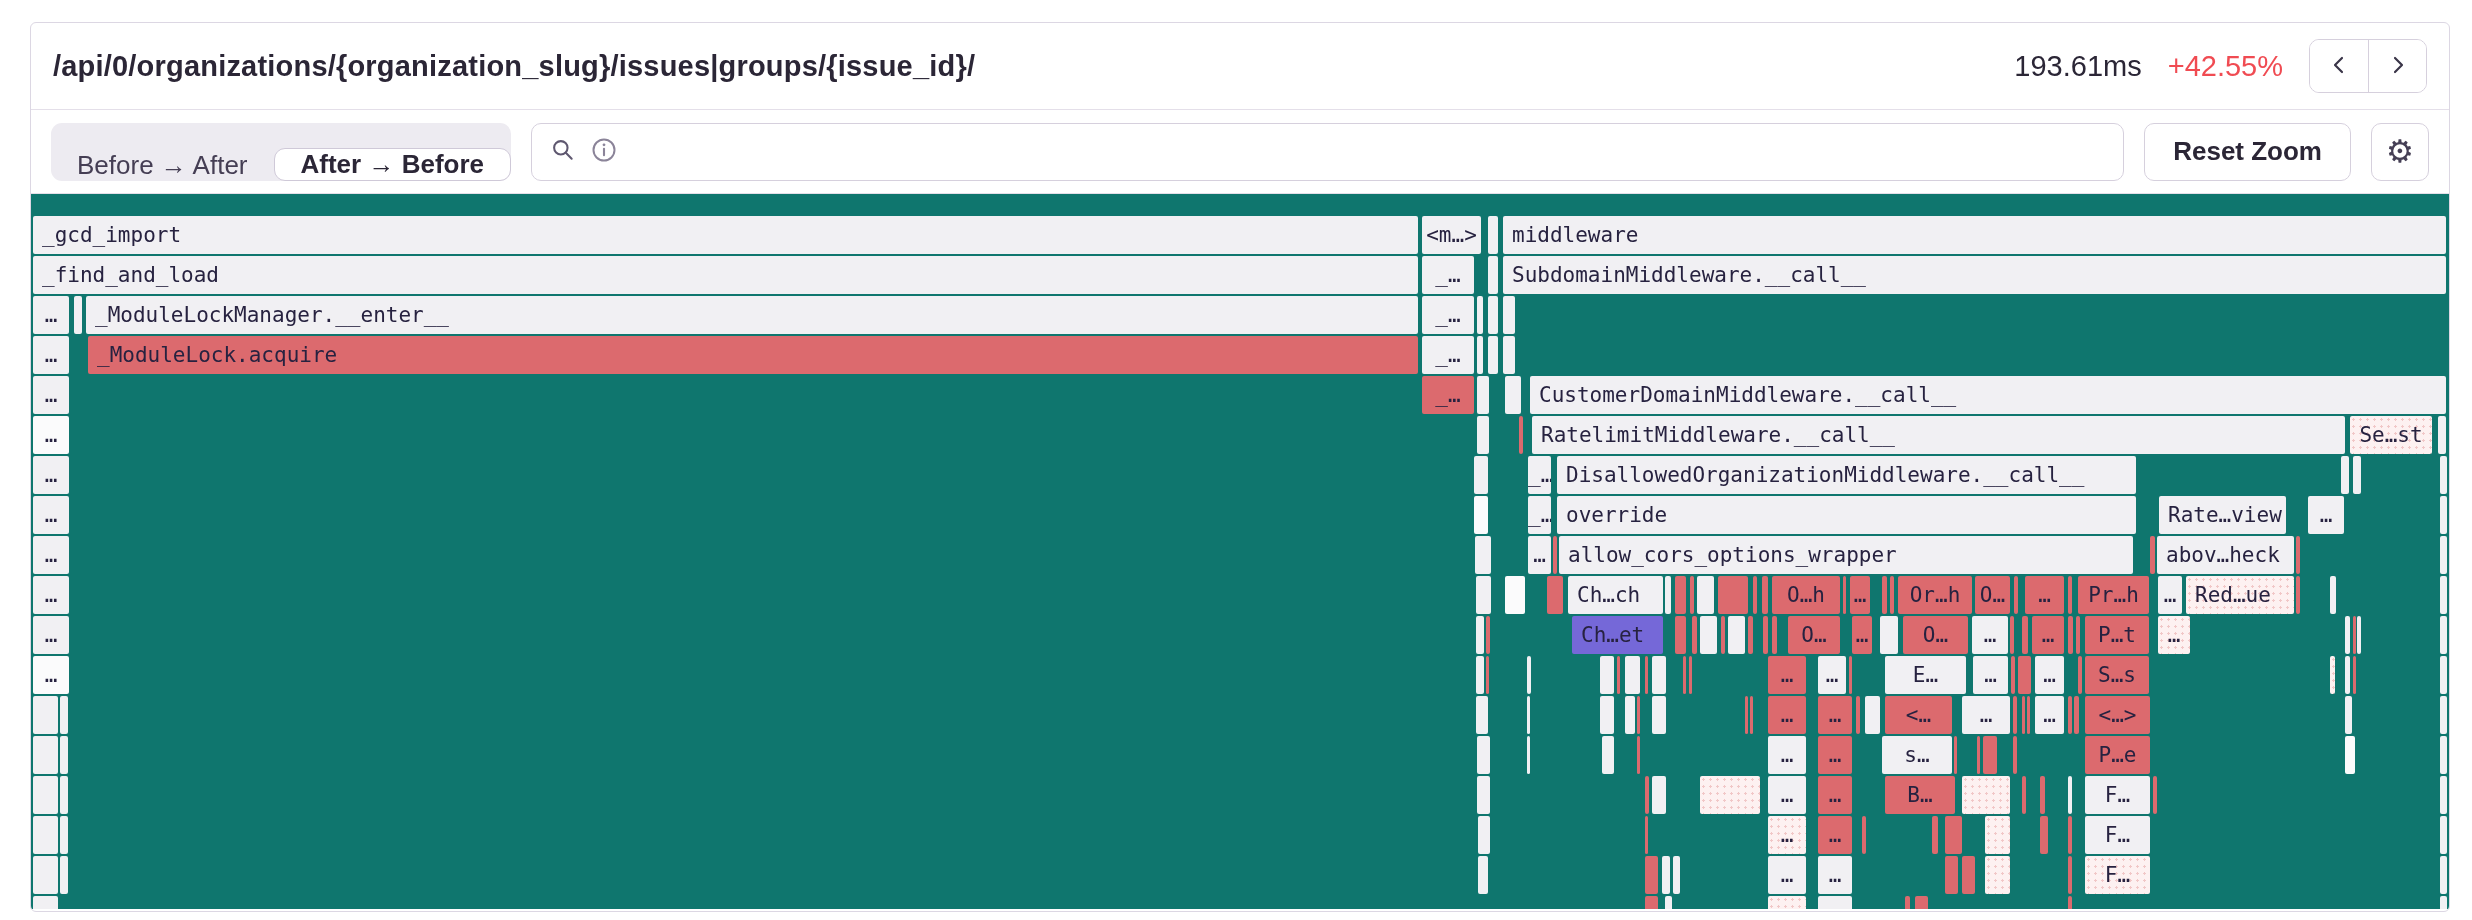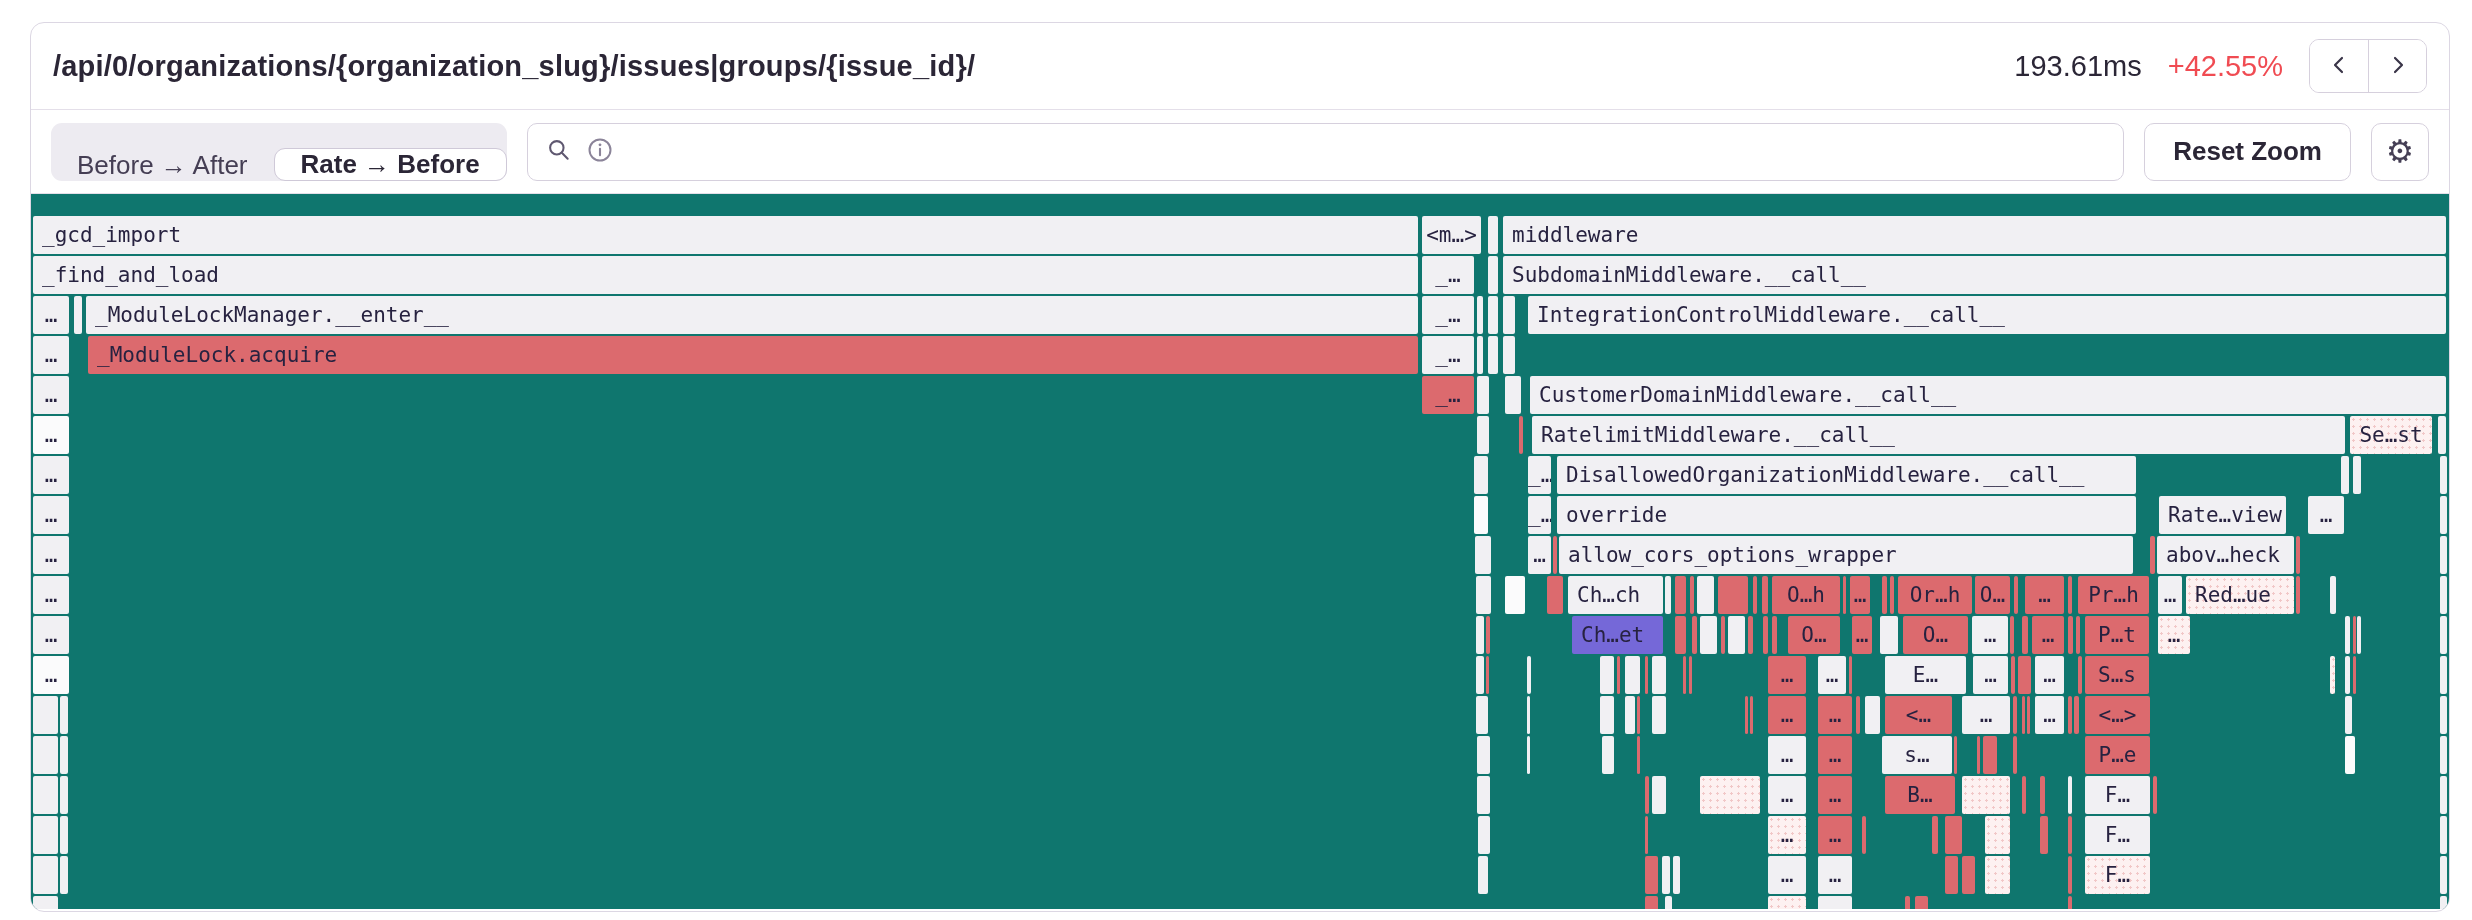--- a/index.html
+++ b/index.html
@@ -1,17 +1,17 @@
 <!DOCTYPE html>
 <html><head>
 <meta charset="utf-8">
 <style>
   html,body{margin:0;padding:0;background:#fff;}
   body{width:2472px;height:920px;position:relative;font-family:"Liberation Sans",sans-serif;color:#2b2636;overflow:hidden;}
-  .panel{position:absolute;left:30px;top:22px;width:2420px;height:890px;border:1.5px solid #dcd7e3;border-radius:14px;background:#fff;box-sizing:border-box;overflow:hidden;}
+  .panel{position:absolute;left:30px;top:22px;width:2420px;height:890px;border:1.5px solid #dcd7e3;border-radius:6px;background:#fff;box-sizing:border-box;overflow:hidden;}
   
   .panel-header{height:87px;display:flex;align-items:center;padding:0 22px;border-bottom:1.5px solid #e4dfe9;box-sizing:border-box;}
   .txn-title{font-size:29px;font-weight:700;color:#2b2636;letter-spacing:.2px;}
   .header-right{margin-left:auto;display:flex;align-items:center;gap:26px;}
   .duration{font-size:29px;color:#2b2636;}
   .delta{font-size:29px;color:#f04b52;}
   .nav-group{display:flex;border:1.5px solid #d6d0dd;border-radius:10px;overflow:hidden;background:#fff;}
   .nav-btn{width:58px;height:52px;background:#fff;border:none;display:flex;align-items:center;justify-content:center;cursor:pointer;padding:0;}
   .nav-btn + .nav-btn{border-left:1.5px solid #d6d0dd;}
   
@@ -61,21 +61,21 @@
               </svg>
           </span>
         </button>
       </div>
     </div>
   </div>
 
   <div class="toolbar">
     <div class="segmented">
       <button class="seg">Before → After</button>
-      <button class="seg active">Rate → Before</button>
+      <button class="seg active">After → Before</button>
     </div>
     <div class="search">
       <span>
         <svg width="26" height="26" viewBox="0 0 24 24">
             <circle cx="10" cy="10" r="6.2" fill="none" stroke="#5f5870" stroke-width="1.9"></circle>
             <line x1="14.6" y1="14.6" x2="20" y2="20" stroke="#5f5870" stroke-width="1.9" stroke-linecap="round"></line>
           </svg>
       </span>
       <span>
         <svg width="28" height="28" viewBox="0 0 24 24">
@@ -100,21 +100,20 @@
       <div class="frame c-g ctr" style="left: 1391px; top: 62px; width: 52px;">_…</div>
       <div class="frame c-g ctr" style="left: 1457px; top: 62px; width: 10px;"></div>
       <div class="frame c-g pad" style="left: 1472px; top: 62px; width: 943px;">SubdomainMiddleware.__call__</div>
       <div class="frame c-g ctr" style="left: 2px; top: 102px; width: 36px;">…</div>
       <div class="frame c-g ctr" style="left: 43px; top: 102px; width: 8px;"></div>
       <div class="frame c-g pad" style="left: 55px; top: 102px; width: 1332px;">_ModuleLockManager.__enter__</div>
       <div class="frame c-g ctr" style="left: 1391px; top: 102px; width: 52px;">_…</div>
       <div class="frame c-g ctr" style="left: 1446px; top: 102px; width: 6px;"></div>
       <div class="frame c-g ctr" style="left: 1457px; top: 102px; width: 10px;"></div>
       <div class="frame c-g ctr" style="left: 1472px; top: 102px; width: 12px;"></div>
-      <div class="frame c-g pad" style="left: 1497px; top: 102px; width: 918px;">IntegrationControlMiddleware.__call__</div>
       <div class="frame c-g ctr" style="left: 2px; top: 142px; width: 36px;">…</div>
       <div class="frame c-r pad" style="left: 57px; top: 142px; width: 1330px;">_ModuleLock.acquire</div>
       <div class="frame c-g ctr" style="left: 1391px; top: 142px; width: 52px;">_…</div>
       <div class="frame c-g ctr" style="left: 1446px; top: 142px; width: 6px;"></div>
       <div class="frame c-g ctr" style="left: 1457px; top: 142px; width: 10px;"></div>
       <div class="frame c-g ctr" style="left: 1472px; top: 142px; width: 12px;"></div>
       <div class="frame c-g ctr" style="left: 2px; top: 182px; width: 36px;">…</div>
       <div class="frame c-r ctr" style="left: 1391px; top: 182px; width: 52px;">_…</div>
       <div class="frame c-g ctr" style="left: 1446px; top: 182px; width: 12px;"></div>
       <div class="frame c-g ctr" style="left: 1474px; top: 182px; width: 16px;"></div>

